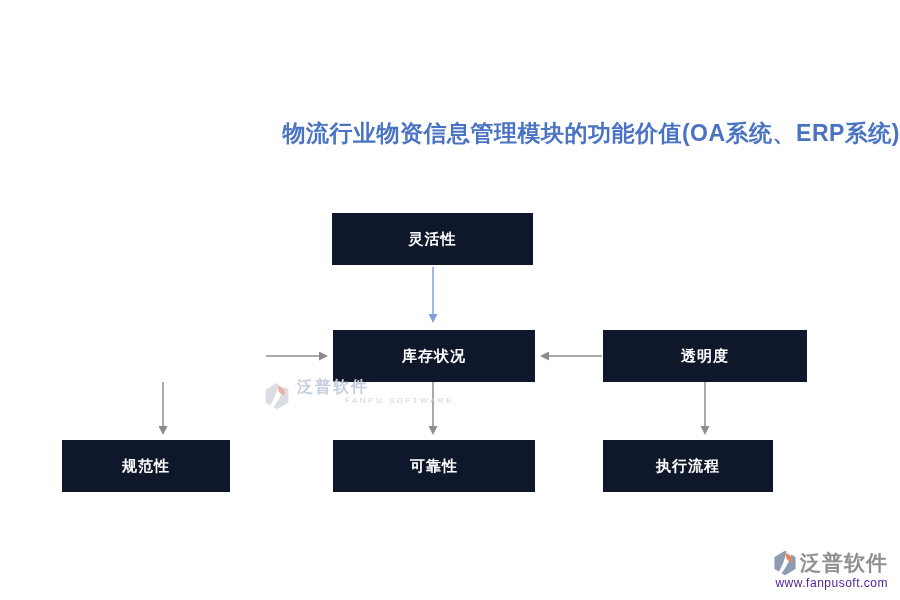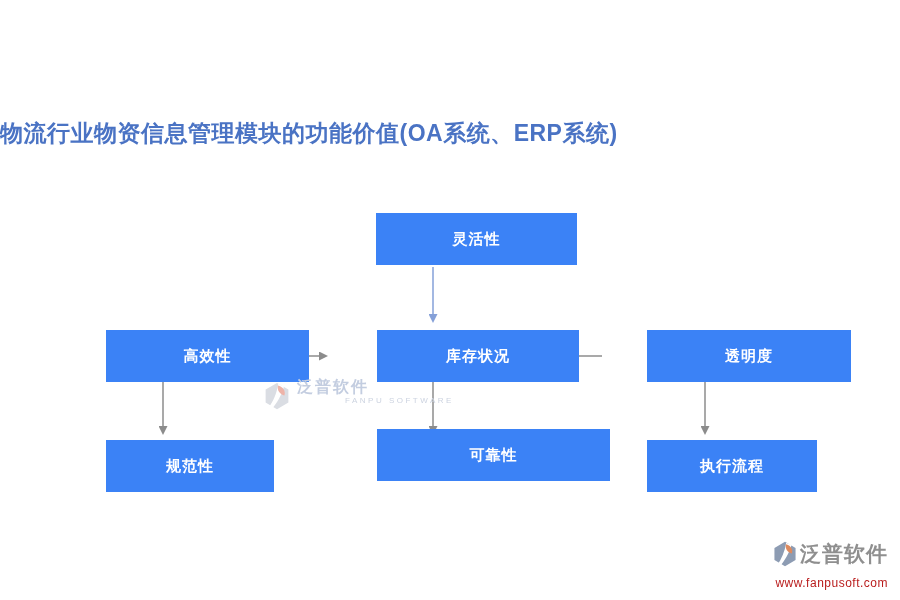--- a/index.html
+++ b/index.html
@@ -9,45 +9,44 @@
     height: 600px;
     background: #ffffff;
     font-family: "Liberation Sans", "DejaVu Sans", sans-serif;
     overflow: hidden;
   }
   .title {
     position: absolute;
     top: 118px;
     left: 0;
     width: 100%;
-    text-align: left;
+    text-align: right;
     font-size: 23px;
     font-weight: bold;
     color: #4a73c4;
     letter-spacing: 0.5px;
   }
   .node {
     position: absolute;
-    background: #3b82f6;
+    background: #0f172a;
     color: #ffffff;
     font-size: 15px;
     font-weight: bold;
     letter-spacing: 1px;
     display: flex;
     align-items: center;
     justify-content: center;
     height: 52px;
-    margin-left: 44px;
   }
   .n-flexibility   { left: 332px; top: 213px; width: 201px; }
   .n-efficiency    { left: 62px;  top: 330px; width: 203px; }
   .n-inventory     { left: 333px; top: 330px; width: 202px; }
   .n-transparency  { left: 603px; top: 330px; width: 204px; }
   .n-standard      { left: 62px;  top: 440px; width: 168px; }
-  .n-reliability   { left: 333px; top: 429px; width: 233px; }
+  .n-reliability   { left: 333px; top: 440px; width: 202px; }
   .n-execution     { left: 603px; top: 440px; width: 170px; }
   .edges {
     position: absolute;
     left: 0; top: 0;
     width: 900px; height: 600px;
     pointer-events: none;
   }
   .wm-center {
     position: absolute;
     left: 263px;
@@ -86,23 +85,23 @@
   .wm-corner .brand {
     font-size: 21px;
     font-weight: bold;
     color: #8f8f8f;
     font-family: "Liberation Serif", "DejaVu Serif", serif;
     letter-spacing: 1px;
     line-height: 24px;
   }
   .wm-corner .url {
     font-size: 12px;
-    color: #b91c1c;
+    color: #4c1d95;
     letter-spacing: 0.5px;
-    margin-top: 9px;
+    margin-top: 0;
   }
 </style>
 </head>
 <body>
 
 <div class="canvas">
 
   <div class="title">物流行业物资信息管理模块的功能价值(OA系统、ERP系统)</div>
 
   <svg class="edges" width="900" height="600" viewBox="0 0 900 600">
@@ -116,21 +115,20 @@
     </defs>
     <line x1="433" y1="267" x2="433" y2="321" stroke="#85a0d8" stroke-width="1.5" marker-end="url(#ah-blue)"></line>
     <line x1="266" y1="356" x2="326" y2="356" stroke="#8c8c8c" stroke-width="1.5" marker-end="url(#ah-gray)"></line>
     <line x1="602" y1="356" x2="542" y2="356" stroke="#8c8c8c" stroke-width="1.5" marker-end="url(#ah-gray)"></line>
     <line x1="163" y1="382" x2="163" y2="433" stroke="#8c8c8c" stroke-width="1.5" marker-end="url(#ah-gray)"></line>
     <line x1="433" y1="382" x2="433" y2="433" stroke="#8c8c8c" stroke-width="1.5" marker-end="url(#ah-gray)"></line>
     <line x1="705" y1="382" x2="705" y2="433" stroke="#8c8c8c" stroke-width="1.5" marker-end="url(#ah-gray)"></line>
   </svg>
 
   <div class="node n-flexibility">灵活性</div>
-  <div class="node n-efficiency">高效性</div>
   <div class="node n-transparency">透明度</div>
   <div class="node n-inventory">库存状况</div>
   <div class="node n-standard">规范性</div>
   <div class="node n-reliability">可靠性</div>
   <div class="node n-execution">执行流程</div>
 
   <div class="wm-center">
     <svg class="mark" viewBox="0 0 32 32">
       <path d="M16 1 L29 8.5 L29 23.5 L16 31 L3 23.5 L3 8.5 Z" fill="#dadde3"></path>
       <path d="M6 30 C12 22 15.5 13 17.5 2 L24 5 C21 16 15.5 24 10 31 Z" fill="#ffffff"></path>

